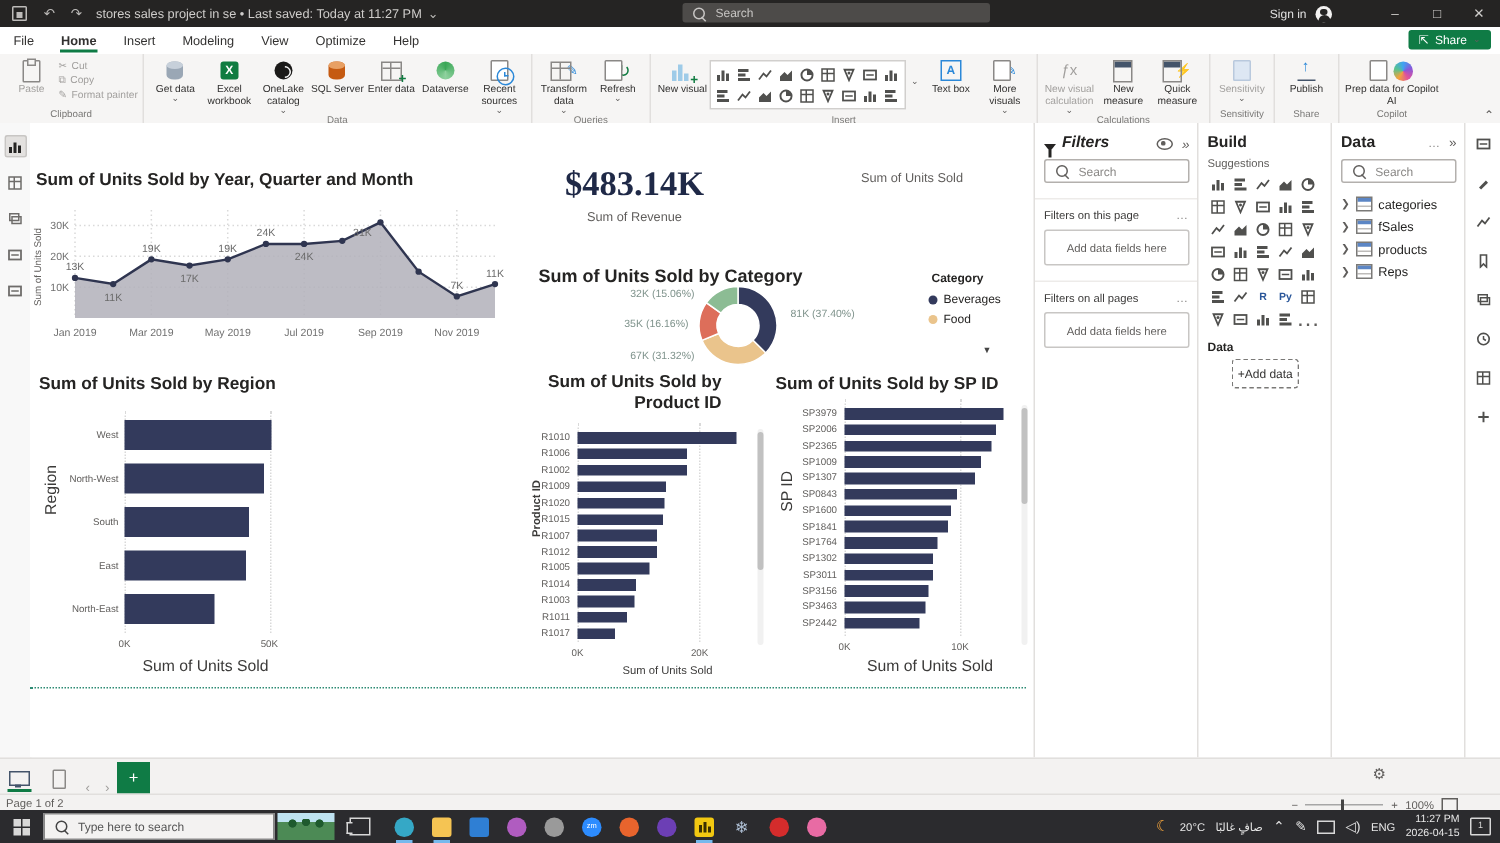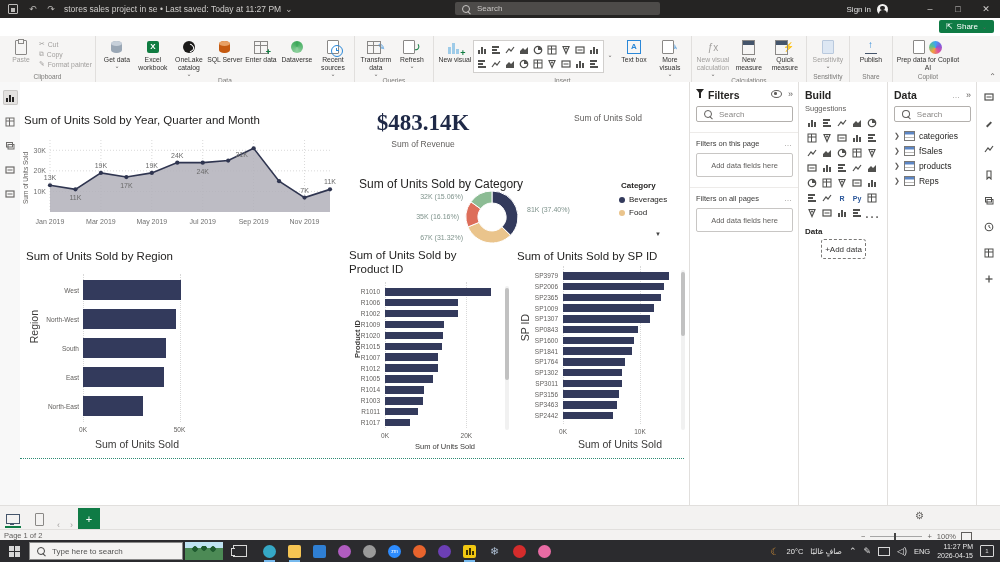--- a/index.html
+++ b/index.html
@@ -73,21 +73,21 @@
   .pubico{width:12px;height:12px;position:relative;border-bottom:1px solid #44546a;}
   .pubico::after{content:"↑";position:absolute;left:3px;top:-2px;color:#2b88d8;font-size:10px;}
   .ribbon-collapse{position:absolute;right:4px;top:72px;font-size:8px;color:#605e5c;}
   
   #leftrail{left:0;top:82px;width:20px;height:423px;background:#f8f8f8;border-right:1px solid #e4e2e0;display:flex;flex-direction:column;align-items:center;padding-top:8px;gap:9px;}
   .railico{width:15px;height:15px;display:flex;align-items:center;justify-content:center;color:#6e6c6a;border-radius:2px;}
   .railico.active{background:#e3e1df;color:#252423;box-shadow:inset 0 0 0 1px #c8c6c4;}
   
   #canvas{left:20px;top:82px;width:669px;height:423px;background:#fff;}
   .vtitle{writing-mode:vertical-rl;transform:rotate(180deg);}
-  .chart-title{font-weight:normal;color:#252423;}
+  .chart-title{font-weight:bold;color:#252423;text-align:right;}
   .gline{border-left:1px dotted #d9d9d9;position:absolute;width:0;}
   .bar{position:absolute;background:#333a5c;}
   .catlab{position:absolute;font-size:6.5px;color:#605e5c;text-align:right;}
   .tick{position:absolute;font-size:6.5px;color:#605e5c;transform:translateX(-50%);}
   .sb-track{position:absolute;background:#f1f1f1;border-radius:2px;}
   .sb-thumb{position:absolute;background:#c1c1c1;border-radius:2px;}
   .dlab{position:absolute;font-size:7px;color:#7f938c;white-space:nowrap;}
   #page-title{font-size:17px;font-weight:bold;color:#262b5f;}
   .kpi-val{font-family:"Liberation Serif",serif;font-weight:bold;font-size:23px;color:#1f2947;text-align:center;}
   .kpi-lab{font-size:8.5px;color:#605e5c;text-align:center;margin-top:3px;}
@@ -173,20 +173,29 @@
     </div>
     <span id="signin">
       <span>Sign in</span>
       <span class="avatar"></span>
     </span>
     <span class="winbtn" style="right:56px;">–</span>
     <span class="winbtn" style="right:28px;">□</span>
     <span class="winbtn" style="right:0;">✕</span>
   </div>
 
+  <div id="menubar" class="abs">
+      <span class="menu-item">File</span>
+      <span class="menu-item active">Home</span>
+      <span class="menu-item">Insert</span>
+      <span class="menu-item">Modeling</span>
+      <span class="menu-item">View</span>
+      <span class="menu-item">Optimize</span>
+      <span class="menu-item">Help</span>
+    </div>
   <div id="share-btn" class="abs">
     <span class="share-gl">⇱</span>
     <span>Share</span>
     <span class="crt">⌄</span>
   </div>
 
   <div id="ribbon" class="abs">
     <div class="rgroup">
       <div class="rgrow">
         <div class="rbtn dis">
@@ -727,21 +736,21 @@
             <div class="sb-thumb" style="left: 0px; top: 2px; width: 4px; height: 64px;"></div>
           </div>
         </div>
       <div class="abs" style="left:40px;top:190px;width:130px;text-align:center;font-size:10.5px;color:#3b3a39;">Sum of Units Sold</div>
     </div>
 
     <div class="abs page-edge" style="left:0;top:376px;width:664px;height:0;"></div>
   </div>
 
   <div class="pane abs" style="left:689px;width:109px;">
-    <div style="display:flex;align-items:flex-start;padding:7px 6px 5px 6px;">
+    <div style="display:flex;align-items:flex-end;padding:7px 6px 5px 6px;font-style:italic;">
       <span class="funnel"></span>
       <span class="pane-title">Filters</span>
       <span style="margin-left:auto;display:flex;gap:6px;align-items:center;">
         <span class="eye"></span>
         <span style="font-size:9px;color:#605e5c;">»</span>
       </span>
     </div>
     <div class="searchbox" style="margin:0 6px;">
       <span class="lens"></span>
       <input placeholder="Search" style="">

